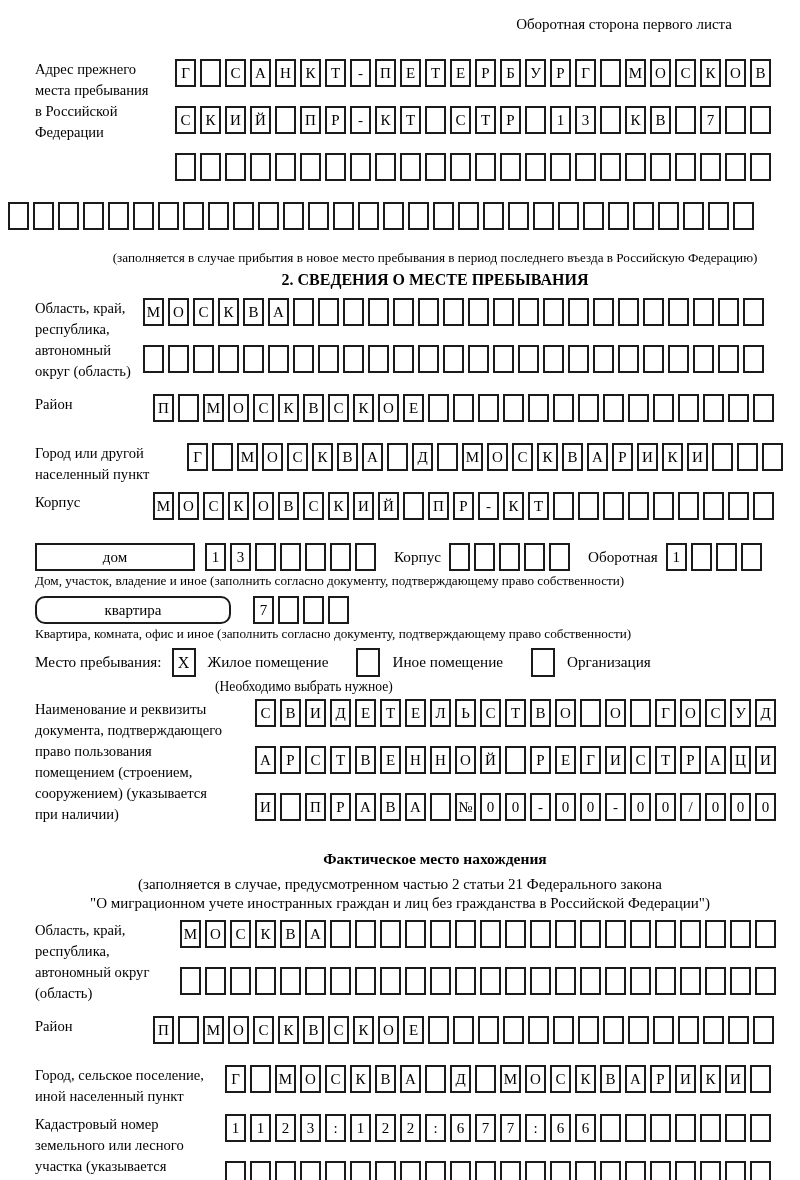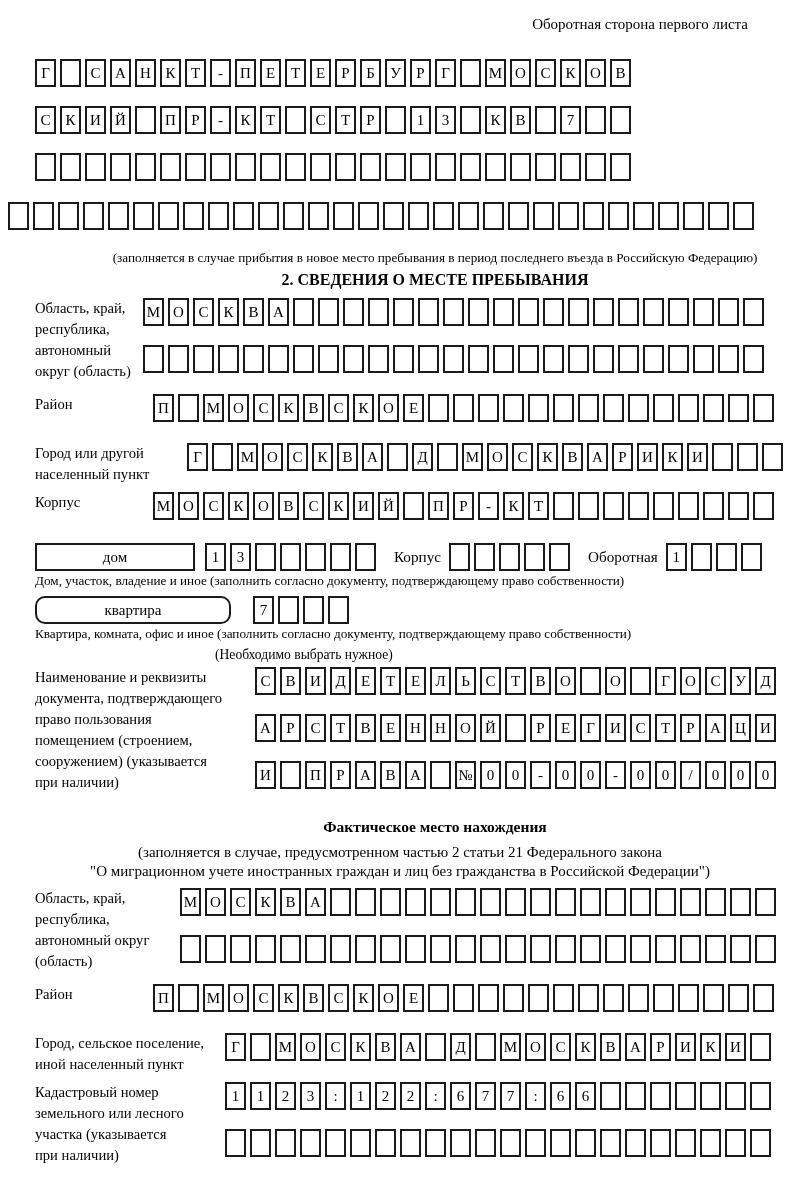--- a/index.html
+++ b/index.html
@@ -1,18 +1,18 @@
 <!DOCTYPE html>
 <html><head>
 <meta charset="utf-8">
 <style>
   html,body{margin:0;padding:0;background:#fff;}
   body{width:800px;height:1180px;font-family:"Liberation Serif",serif;color:#000;overflow:hidden;}
   .page{padding:16px 0 0 35px;box-sizing:border-box;}
-  .corner{text-align:right;padding-right:52px;font-size:15px;margin-bottom:26px;}
+  .corner{text-align:right;padding-right:68px;font-size:15px;margin-bottom:26px;}
   .frow{display:flex;align-items:flex-start;margin-bottom:2px;}
   .flabel{flex:0 0 auto;font-size:14.6px;line-height:21px;}
   .lw140{width:140px}.lw108{width:108px}.lw118{width:118px}.lw152{width:152px}
   .lw220{width:220px}.lw145{width:145px}.lw190{width:190px}
   .rows{flex:1 1 auto;}
   .boxrow{white-space:nowrap;height:28px;margin-bottom:19px;}
   .cb{display:inline-block;width:17px;height:24px;border:2px solid #1b1b1b;margin-right:4px;
       text-align:center;font-size:15px;line-height:25px;vertical-align:top;background:#fff;}
   .fullrow{margin-left:-27px;margin-top:1px;}
   .center{margin-left:-35px;width:800px;text-align:center;}
@@ -36,20 +36,21 @@
   .stamp{margin-left:360px;width:356px;height:173px;border:2px solid #1b1b1b;margin-top:6px;}
 </style>
 </head>
 <body>
 
 <div class="page">
 
   <div class="corner">Оборотная сторона первого листа</div>
 
   <div class="frow">
+    <div class="flabel lw140">Адрес прежнего<br>места пребывания<br>в Российской<br>Федерации</div>
     <div class="rows">
       <div class="boxrow"><span class="cb">Г</span><span class="cb"></span><span class="cb">С</span><span class="cb">А</span><span class="cb">Н</span><span class="cb">К</span><span class="cb">Т</span><span class="cb">-</span><span class="cb">П</span><span class="cb">Е</span><span class="cb">Т</span><span class="cb">Е</span><span class="cb">Р</span><span class="cb">Б</span><span class="cb">У</span><span class="cb">Р</span><span class="cb">Г</span><span class="cb"></span><span class="cb">М</span><span class="cb">О</span><span class="cb">С</span><span class="cb">К</span><span class="cb">О</span><span class="cb">В</span></div>
       <div class="boxrow"><span class="cb">С</span><span class="cb">К</span><span class="cb">И</span><span class="cb">Й</span><span class="cb"></span><span class="cb">П</span><span class="cb">Р</span><span class="cb">-</span><span class="cb">К</span><span class="cb">Т</span><span class="cb"></span><span class="cb">С</span><span class="cb">Т</span><span class="cb">Р</span><span class="cb"></span><span class="cb">1</span><span class="cb">3</span><span class="cb"></span><span class="cb">К</span><span class="cb">В</span><span class="cb"></span><span class="cb">7</span><span class="cb"></span><span class="cb"></span></div>
       <div class="boxrow"><span class="cb"></span><span class="cb"></span><span class="cb"></span><span class="cb"></span><span class="cb"></span><span class="cb"></span><span class="cb"></span><span class="cb"></span><span class="cb"></span><span class="cb"></span><span class="cb"></span><span class="cb"></span><span class="cb"></span><span class="cb"></span><span class="cb"></span><span class="cb"></span><span class="cb"></span><span class="cb"></span><span class="cb"></span><span class="cb"></span><span class="cb"></span><span class="cb"></span><span class="cb"></span><span class="cb"></span></div>
     </div>
   </div>
   <div class="boxrow fullrow"><span class="cb"></span><span class="cb"></span><span class="cb"></span><span class="cb"></span><span class="cb"></span><span class="cb"></span><span class="cb"></span><span class="cb"></span><span class="cb"></span><span class="cb"></span><span class="cb"></span><span class="cb"></span><span class="cb"></span><span class="cb"></span><span class="cb"></span><span class="cb"></span><span class="cb"></span><span class="cb"></span><span class="cb"></span><span class="cb"></span><span class="cb"></span><span class="cb"></span><span class="cb"></span><span class="cb"></span><span class="cb"></span><span class="cb"></span><span class="cb"></span><span class="cb"></span><span class="cb"></span><span class="cb"></span></div>
   <div class="footnote center">(заполняется в случае прибытия в новое место пребывания в период последнего въезда в Российскую Федерацию)</div>
 
   <div class="h2title center">2. СВЕДЕНИЯ О МЕСТЕ ПРЕБЫВАНИЯ</div>
@@ -86,20 +87,29 @@
     <span class="boxgroup"><span class="cb">1</span><span class="cb"></span><span class="cb"></span><span class="cb"></span></span>
   </div>
   <div class="footnote">Дом, участок, владение и иное (заполнить согласно документу, подтверждающему право собственности)</div>
 
   <div class="houserow">
     <span class="wbox kv">квартира</span>
     <span class="boxgroup"><span class="cb">7</span><span class="cb"></span><span class="cb"></span><span class="cb"></span></span>
   </div>
   <div class="footnote">Квартира, комната, офис и иное (заполнить согласно документу, подтверждающему право собственности)</div>
 
+  <div class="stayrow">
+    <span class="staylbl">Место пребывания:</span>
+    <span class="cbx">X</span>
+    <span class="optlbl">Жилое помещение</span>
+    <span class="cbx"></span>
+    <span class="optlbl">Иное помещение</span>
+    <span class="cbx"></span>
+    <span class="optlbl">Организация</span>
+  </div>
   <div class="staynote">(Необходимо выбрать нужное)</div>
 
   <div class="frow">
     <div class="flabel lw220">Наименование и реквизиты<br>документа, подтверждающего<br>право пользования<br>помещением (строением,<br>сооружением) (указывается<br>при наличии)</div>
     <div class="rows">
       <div class="boxrow"><span class="cb">С</span><span class="cb">В</span><span class="cb">И</span><span class="cb">Д</span><span class="cb">Е</span><span class="cb">Т</span><span class="cb">Е</span><span class="cb">Л</span><span class="cb">Ь</span><span class="cb">С</span><span class="cb">Т</span><span class="cb">В</span><span class="cb">О</span><span class="cb"></span><span class="cb">О</span><span class="cb"></span><span class="cb">Г</span><span class="cb">О</span><span class="cb">С</span><span class="cb">У</span><span class="cb">Д</span></div>
       <div class="boxrow"><span class="cb">А</span><span class="cb">Р</span><span class="cb">С</span><span class="cb">Т</span><span class="cb">В</span><span class="cb">Е</span><span class="cb">Н</span><span class="cb">Н</span><span class="cb">О</span><span class="cb">Й</span><span class="cb"></span><span class="cb">Р</span><span class="cb">Е</span><span class="cb">Г</span><span class="cb">И</span><span class="cb">С</span><span class="cb">Т</span><span class="cb">Р</span><span class="cb">А</span><span class="cb">Ц</span><span class="cb">И</span></div>
       <div class="boxrow"><span class="cb">И</span><span class="cb"></span><span class="cb">П</span><span class="cb">Р</span><span class="cb">А</span><span class="cb">В</span><span class="cb">А</span><span class="cb"></span><span class="cb">№</span><span class="cb">0</span><span class="cb">0</span><span class="cb">-</span><span class="cb">0</span><span class="cb">0</span><span class="cb">-</span><span class="cb">0</span><span class="cb">0</span><span class="cb">/</span><span class="cb">0</span><span class="cb">0</span><span class="cb">0</span></div>
     </div>
   </div>

